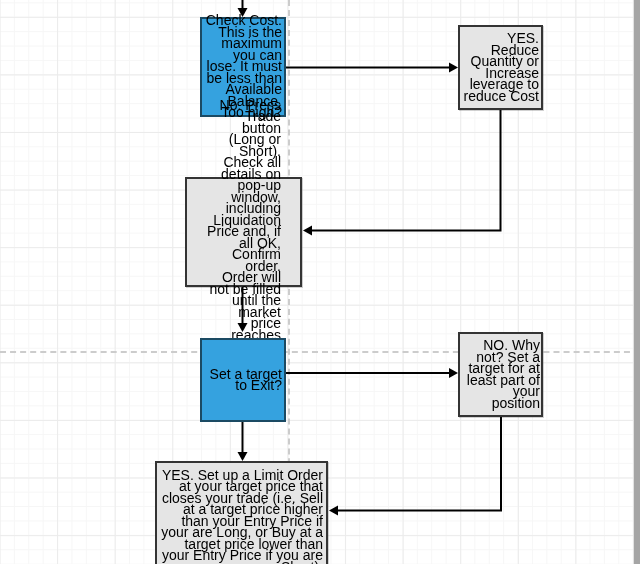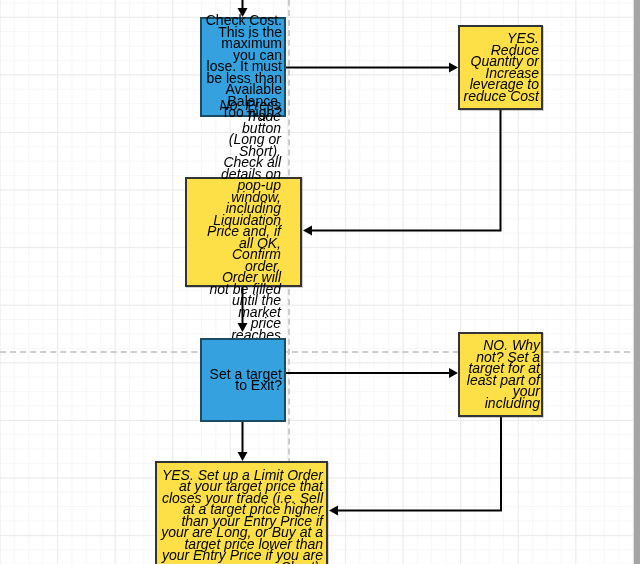--- a/index.html
+++ b/index.html
@@ -36,23 +36,22 @@
     position:absolute;box-sizing:border-box;
     display:flex;align-items:center;justify-content:center;
     text-align:right;color:#000000;
     font-size:14px;line-height:11.5px;
     z-index:3;
   }
   .node.blue{
     background:#35a2df;border:2px solid #1b4a63;
   }
   .node.white{
-    background:#fde047;border:2px solid #343434;
+    background:#e5e5e5;border:2px solid #343434;
     box-shadow:1px 1px 0 rgba(0,0,0,0.18);
-    font-style:italic;
   }
   .n-check-cost {left:200px;top:17px; width:86px; height:100px;padding:2px;}
   .n-yes-reduce {left:458px;top:25px; width:85px; height:85px; padding:2px;}
   .n-press-trade{left:185px;top:177px;width:117px;height:110px;padding:19px;}
   .n-set-target {left:200px;top:332px;width:86px; height:84px; padding:2px;margin-top:6px;}
   .n-no-why-not {left:458px;top:332px;width:85px; height:85px; padding:1px;}
   .n-limit-order{left:155px;top:461px;width:173px;height:121px; padding:3px;}
   
   .scrollbar{
     position:absolute;right:0;top:0;width:6px;height:564px;
@@ -98,20 +97,20 @@
 
 <div class="node white n-press-trade">
   <span>No. Press Trade button (Long or Short). Check all details on pop-up window, including Liquidation Price and, if all OK, Confirm order. Order will not be filled until the market price reaches your Limit Price.</span>
 </div>
 
 <div class="node blue n-set-target">
   <span>Set a target to Exit?</span>
 </div>
 
 <div class="node white n-no-why-not">
-  <span>NO. Why not? Set a target for at least part of your including</span>
+  <span>NO. Why not? Set a target for at least part of your position</span>
 </div>
 
 <div class="node white n-limit-order">
   <span>YES. Set up a Limit Order at your target price that closes your trade (i.e. Sell at a target price higher than your Entry Price if your are Long, or Buy at a target price lower than your Entry Price if you are Short).</span>
 </div>
 
 <div class="scrollbar"></div>
 
 </body></html>

